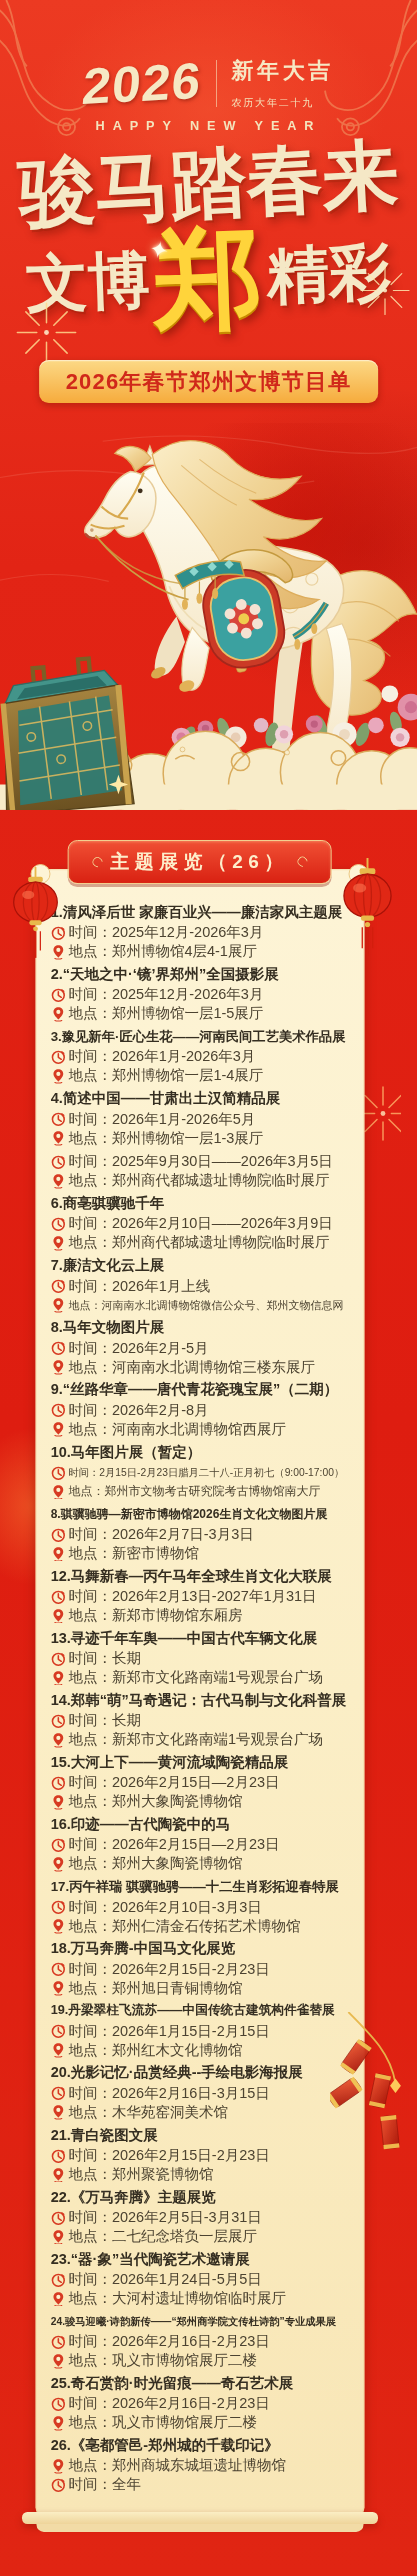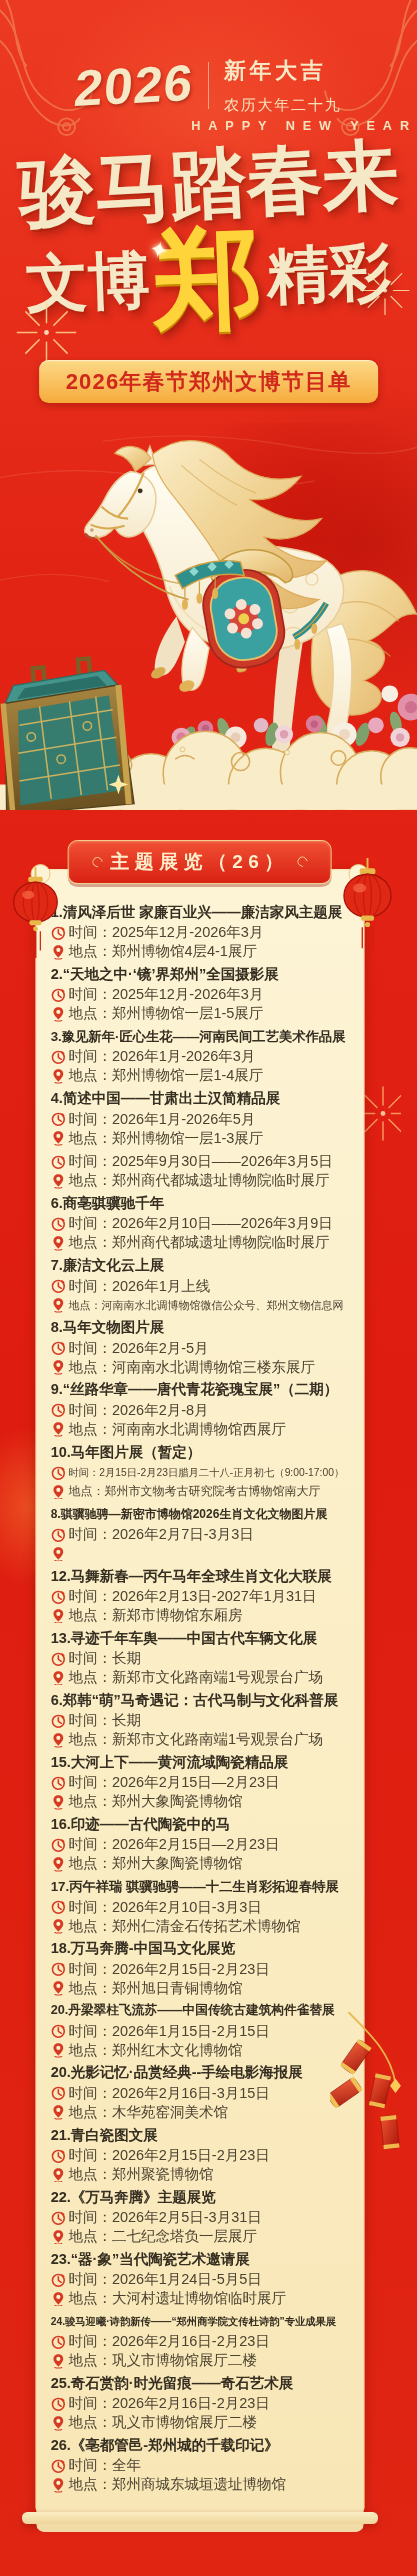--- a/index.html
+++ b/index.html
@@ -19,22 +19,22 @@
   
   .top-area{position:absolute;top:0;left:0;width:417px;height:423px;}
   .logo-row{position:absolute;top:56px;left:0;right:0;display:flex;justify-content:center;align-items:center;}
   .logo-year{
     font-size:51px;font-weight:bold;color:#f6e8c4;transform:skewX(-8deg) rotate(-3deg);
     text-shadow:1.2px 1.8px 3.6px rgba(120,20,5,.5);letter-spacing:1.2px;line-height:1;
   }
   .logo-divider{width:1.2px;height:47px;background:rgba(246,227,189,.6);margin:0 14.5px;}
   .logo-right{display:flex;flex-direction:column;gap:10px;}
   .greeting{font-size:22px;font-weight:bold;color:#f6e8c4;letter-spacing:3.6px;}
-  .lunar{font-size:15px;color:#f4e2ba;letter-spacing:1.8px;}
-  .english{position:absolute;top:119px;width:100%;text-align:right;color:#f4e4bd;
+  .lunar{font-size:10px;color:#f4e2ba;letter-spacing:1.8px;}
+  .english{position:absolute;top:119px;width:100%;text-align:center;color:#f4e4bd;
     font-size:12.7px;font-weight:bold;letter-spacing:7.9px;}
   .title1{
     position:absolute;top:144px;width:100%;margin:0;text-align:center;
     font-size:76px;line-height:1.05;font-weight:bold;color:#f5e8c6;transform:rotate(-3deg);
     text-shadow:1.8px 2.4px 0 rgba(150,35,8,.35), 4.2px 5.4px 8.5px rgba(110,15,2,.45);
   }
   .title2{position:absolute;top:223px;width:100%;display:flex;justify-content:center;
     align-items:center;gap:2.4px;transform:rotate(-2deg);}
   .t2a,.t2c{font-size:62px;font-weight:bold;color:#f5e8c6;line-height:1;
     text-shadow:1.8px 2.4px 0 rgba(150,35,8,.35), 4.2px 5.4px 8.5px rgba(110,15,2,.45);}
@@ -705,20 +705,21 @@
       <span class="row-text fit">时间：2026年2月7日-3月3日</span>
     </div>
     <div class="item-row">
       <span class="icon">
         <svg width="15.7" height="15.7" viewBox="0 0 32 32">
           <path d="M16 2.5 C10.2 2.5 6 6.6 6 12 c0 6.6 10 15.5 10 15.5 S26 18.6 26 12 C26 6.6 21.8 2.5 16 2.5 Z" fill="#d73a22"></path>
           <circle cx="16" cy="12" r="4.2" fill="#fdf2cf"></circle>
           <path d="M9 29.5 c3 1.6 11 1.6 14 0" stroke="#d73a22" stroke-width="2.2" fill="none" stroke-linecap="round"></path>
         </svg>
       </span>
+      <span class="row-text fit">地点：新密市博物馆</span>
     </div>
   </div>
 
   <div class="item">
     <div class="item-title fit">12.马舞新春—丙午马年全球生肖文化大联展</div>
     <div class="item-row">
       <span class="icon">
         <svg width="15.7" height="15.7" viewBox="0 0 32 32">
           <circle cx="16" cy="17" r="12" fill="none" stroke="#d73a22" stroke-width="3.2"></circle>
           <path d="M16 10 v7 l6 4" fill="none" stroke="#d73a22" stroke-width="3.2" stroke-linecap="round" stroke-linejoin="round"></path>
@@ -757,21 +758,21 @@
           <path d="M16 2.5 C10.2 2.5 6 6.6 6 12 c0 6.6 10 15.5 10 15.5 S26 18.6 26 12 C26 6.6 21.8 2.5 16 2.5 Z" fill="#d73a22"></path>
           <circle cx="16" cy="12" r="4.2" fill="#fdf2cf"></circle>
           <path d="M9 29.5 c3 1.6 11 1.6 14 0" stroke="#d73a22" stroke-width="2.2" fill="none" stroke-linecap="round"></path>
         </svg>
       </span>
       <span class="row-text fit">地点：新郑市文化路南端1号观景台广场</span>
     </div>
   </div>
 
   <div class="item">
-    <div class="item-title fit">6.郑韩“萌”马奇遇记：古代马制与文化科普展</div>
+    <div class="item-title fit">14.郑韩“萌”马奇遇记：古代马制与文化科普展</div>
     <div class="item-row">
       <span class="icon">
         <svg width="15.7" height="15.7" viewBox="0 0 32 32">
           <circle cx="16" cy="17" r="12" fill="none" stroke="#d73a22" stroke-width="3.2"></circle>
           <path d="M16 10 v7 l6 4" fill="none" stroke="#d73a22" stroke-width="3.2" stroke-linecap="round" stroke-linejoin="round"></path>
           <path d="M23 6 l4 3" stroke="#d73a22" stroke-width="3" stroke-linecap="round"></path>
         </svg>
       </span>
       <span class="row-text fit">时间：长期</span>
     </div>
@@ -877,21 +878,21 @@
           <path d="M16 2.5 C10.2 2.5 6 6.6 6 12 c0 6.6 10 15.5 10 15.5 S26 18.6 26 12 C26 6.6 21.8 2.5 16 2.5 Z" fill="#d73a22"></path>
           <circle cx="16" cy="12" r="4.2" fill="#fdf2cf"></circle>
           <path d="M9 29.5 c3 1.6 11 1.6 14 0" stroke="#d73a22" stroke-width="2.2" fill="none" stroke-linecap="round"></path>
         </svg>
       </span>
       <span class="row-text fit">地点：郑州旭日青铜博物馆</span>
     </div>
   </div>
 
   <div class="item">
-    <div class="item-title fit" style="font-size: 12.7px;">20.丹梁翠柱飞流苏——中国传统古建筑构件雀替展</div>
+    <div class="item-title fit" style="font-size: 12.7px;">19.丹梁翠柱飞流苏——中国传统古建筑构件雀替展</div>
     <div class="item-row">
       <span class="icon">
         <svg width="15.7" height="15.7" viewBox="0 0 32 32">
           <circle cx="16" cy="17" r="12" fill="none" stroke="#d73a22" stroke-width="3.2"></circle>
           <path d="M16 10 v7 l6 4" fill="none" stroke="#d73a22" stroke-width="3.2" stroke-linecap="round" stroke-linejoin="round"></path>
           <path d="M23 6 l4 3" stroke="#d73a22" stroke-width="3" stroke-linecap="round"></path>
         </svg>
       </span>
       <span class="row-text fit">时间：2026年1月15日-2月15日</span>
     </div>
@@ -1049,36 +1050,36 @@
       </span>
       <span class="row-text fit">地点：巩义市博物馆展厅二楼</span>
     </div>
   </div>
 
   <div class="item">
     <div class="item-title fit">26.《亳都管邑-郑州城的千载印记》</div>
     <div class="item-row">
       <span class="icon">
         <svg width="15.7" height="15.7" viewBox="0 0 32 32">
+          <path d="M16 2.5 C10.2 2.5 6 6.6 6 12 c0 6.6 10 15.5 10 15.5 S26 18.6 26 12 C26 6.6 21.8 2.5 16 2.5 Z" fill="#d73a22"></path>
+          <circle cx="16" cy="12" r="4.2" fill="#fdf2cf"></circle>
+          <path d="M9 29.5 c3 1.6 11 1.6 14 0" stroke="#d73a22" stroke-width="2.2" fill="none" stroke-linecap="round"></path>
+        </svg>
+      </span>
+      <span class="row-text fit">地点：郑州商城东城垣遗址博物馆</span>
+    </div>
+    <div class="item-row">
+      <span class="icon">
+        <svg width="15.7" height="15.7" viewBox="0 0 32 32">
           <circle cx="16" cy="17" r="12" fill="none" stroke="#d73a22" stroke-width="3.2"></circle>
           <path d="M16 10 v7 l6 4" fill="none" stroke="#d73a22" stroke-width="3.2" stroke-linecap="round" stroke-linejoin="round"></path>
           <path d="M23 6 l4 3" stroke="#d73a22" stroke-width="3" stroke-linecap="round"></path>
         </svg>
       </span>
       <span class="row-text fit">时间：全年</span>
-    </div>
-    <div class="item-row">
-      <span class="icon">
-        <svg width="15.7" height="15.7" viewBox="0 0 32 32">
-          <path d="M16 2.5 C10.2 2.5 6 6.6 6 12 c0 6.6 10 15.5 10 15.5 S26 18.6 26 12 C26 6.6 21.8 2.5 16 2.5 Z" fill="#d73a22"></path>
-          <circle cx="16" cy="12" r="4.2" fill="#fdf2cf"></circle>
-          <path d="M9 29.5 c3 1.6 11 1.6 14 0" stroke="#d73a22" stroke-width="2.2" fill="none" stroke-linecap="round"></path>
-        </svg>
-      </span>
-      <span class="row-text fit">地点：郑州商城东城垣遗址博物馆</span>
     </div>
   </div>
 </div>
     </div>
     <div class="panel-edge1"></div>
     <div class="panel-edge2"></div>
   </div>
 </div>
 
 

